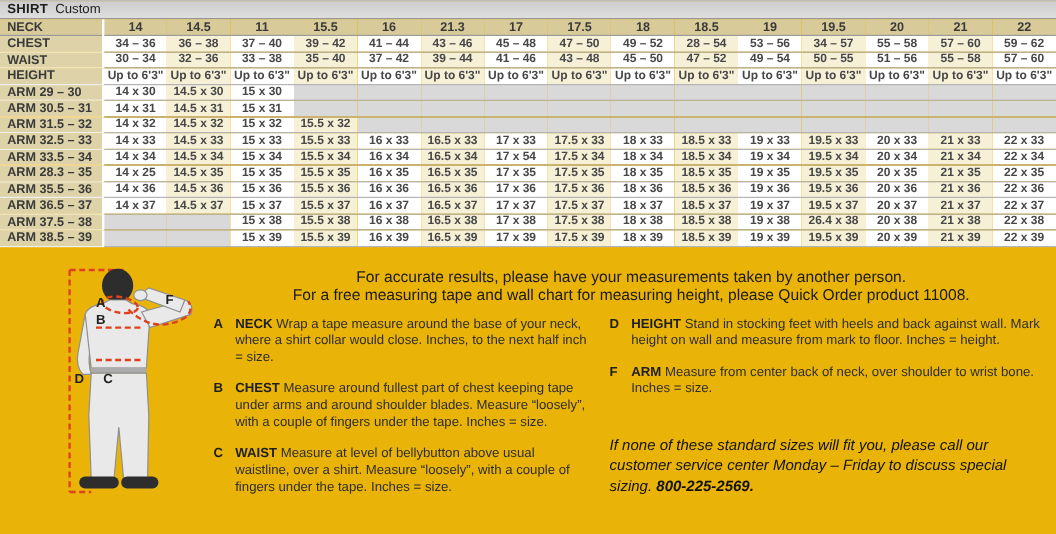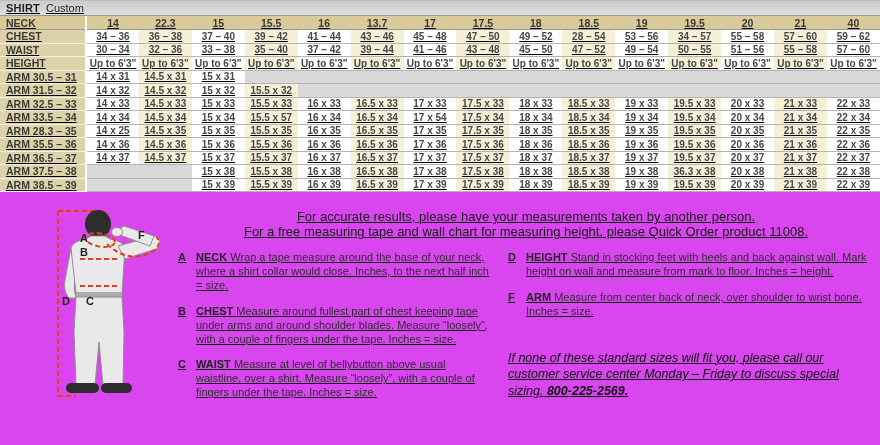--- a/index.html
+++ b/index.html
@@ -1,18 +1,18 @@
 <!DOCTYPE html>
 <html><head>
 <meta charset="utf-8">
 <style>
   * { margin:0; padding:0; box-sizing:border-box; }
   html,body { background:#fff; }
   body { font-family:"Liberation Sans", sans-serif; width:880px; }
-  .page { width:880px; height:445px; background:#d946ef; overflow:hidden;text-decoration:underline; }
+  .page { width:880px; height:445px; background:#eab308; overflow:hidden; }
 
   
   .title-bar{
     height:16px; background:linear-gradient(#cccccc,#dedede);
     border-top:1px solid #bdbdbd; border-bottom:1px solid #969696;
     display:flex; align-items:center; gap:6px; padding:0 6px;
     font-size:11px; color:#1f1f1f;
   }
   .title-bar .main{ font-weight:bold; letter-spacing:.2px; }
   .title-bar .sub{ font-weight:normal;text-align:center; }
@@ -79,34 +79,34 @@
         <col style="width: 52.9333px;">
         <col style="width: 52.9333px;">
         <col style="width: 52.9333px;">
         <col style="width: 52.9333px;">
         <col style="width: 52.9333px;">
       </colgroup>
       <tbody>
         <tr>
           <th class="head lbl">NECK</th>
           <th class="head">14</th>
-          <th class="head">22.3</th>
-          <th class="head">15</th>
+          <th class="head">14.5</th>
+          <th class="head">11</th>
           <th class="head">15.5</th>
           <th class="head">16</th>
-          <th class="head">13.7</th>
+          <th class="head">21.3</th>
           <th class="head">17</th>
           <th class="head">17.5</th>
           <th class="head">18</th>
           <th class="head">18.5</th>
           <th class="head">19</th>
           <th class="head">19.5</th>
           <th class="head">20</th>
           <th class="head">21</th>
-          <th class="head">40</th>
+          <th class="head">22</th>
         </tr>
         <tr>
           <td class="lbl">CHEST</td>
           <td class="plain">34 – 36</td>
           <td class="cream">36 – 38</td>
           <td class="plain">37 – 40</td>
           <td class="cream">39 – 42</td>
           <td class="plain">41 – 44</td>
           <td class="cream">43 – 46</td>
           <td class="plain">45 – 48</td>
@@ -149,20 +149,38 @@
           <td class="cream">Up to 6'3"</td>
           <td class="plain">Up to 6'3"</td>
           <td class="cream">Up to 6'3"</td>
           <td class="plain">Up to 6'3"</td>
           <td class="cream">Up to 6'3"</td>
           <td class="plain">Up to 6'3"</td>
           <td class="cream">Up to 6'3"</td>
           <td class="plain">Up to 6'3"</td>
         </tr>
         <tr>
+          <td class="lbl">ARM 29 – 30</td>
+          <td class="plain">14 x 30</td>
+          <td class="cream">14.5 x 30</td>
+          <td class="plain">15 x 30</td>
+          <td class="empty"></td>
+          <td class="empty"></td>
+          <td class="empty"></td>
+          <td class="empty"></td>
+          <td class="empty"></td>
+          <td class="empty"></td>
+          <td class="empty"></td>
+          <td class="empty"></td>
+          <td class="empty"></td>
+          <td class="empty"></td>
+          <td class="empty"></td>
+          <td class="empty"></td>
+        </tr>
+        <tr>
           <td class="lbl">ARM 30.5 – 31</td>
           <td class="plain">14 x 31</td>
           <td class="cream">14.5 x 31</td>
           <td class="plain">15 x 31</td>
           <td class="empty"></td>
           <td class="empty"></td>
           <td class="empty"></td>
           <td class="empty"></td>
           <td class="empty"></td>
           <td class="empty"></td>
@@ -207,21 +225,21 @@
           <td class="cream">19.5 x 33</td>
           <td class="plain">20 x 33</td>
           <td class="cream">21 x 33</td>
           <td class="plain">22 x 33</td>
         </tr>
         <tr>
           <td class="lbl">ARM 33.5 – 34</td>
           <td class="plain">14 x 34</td>
           <td class="cream">14.5 x 34</td>
           <td class="plain">15 x 34</td>
-          <td class="cream">15.5 x 57</td>
+          <td class="cream">15.5 x 34</td>
           <td class="plain">16 x 34</td>
           <td class="cream">16.5 x 34</td>
           <td class="plain">17 x 54</td>
           <td class="cream">17.5 x 34</td>
           <td class="plain">18 x 34</td>
           <td class="cream">18.5 x 34</td>
           <td class="plain">19 x 34</td>
           <td class="cream">19.5 x 34</td>
           <td class="plain">20 x 34</td>
           <td class="cream">21 x 34</td>
@@ -287,21 +305,21 @@
           <td class="empty"></td>
           <td class="plain">15 x 38</td>
           <td class="cream">15.5 x 38</td>
           <td class="plain">16 x 38</td>
           <td class="cream">16.5 x 38</td>
           <td class="plain">17 x 38</td>
           <td class="cream">17.5 x 38</td>
           <td class="plain">18 x 38</td>
           <td class="cream">18.5 x 38</td>
           <td class="plain">19 x 38</td>
-          <td class="cream">36.3 x 38</td>
+          <td class="cream">26.4 x 38</td>
           <td class="plain">20 x 38</td>
           <td class="cream">21 x 38</td>
           <td class="plain">22 x 38</td>
         </tr>
         <tr>
           <td class="lbl">ARM 38.5 – 39</td>
           <td class="empty"></td>
           <td class="empty"></td>
           <td class="plain">15 x 39</td>
           <td class="cream">15.5 x 39</td>

